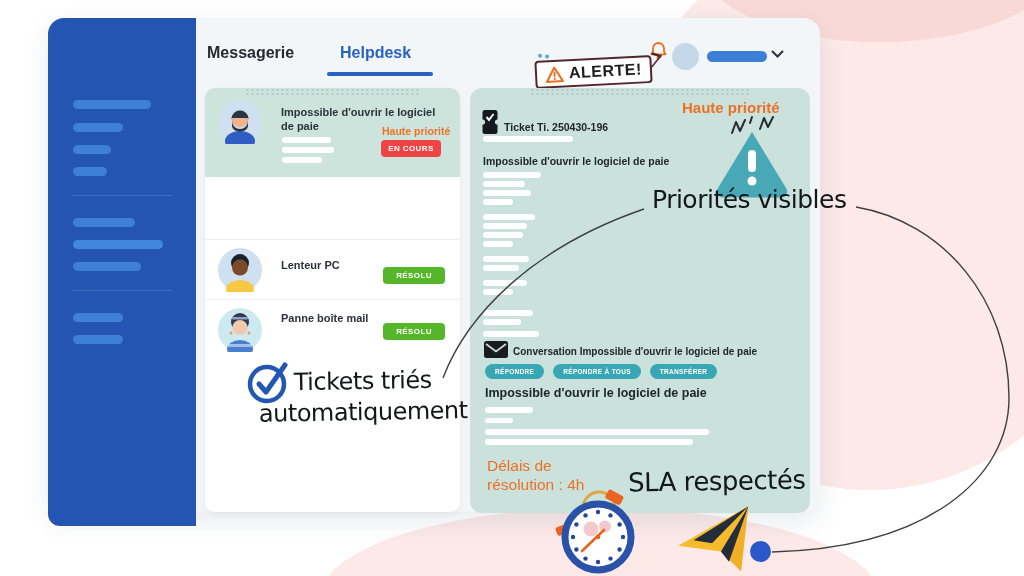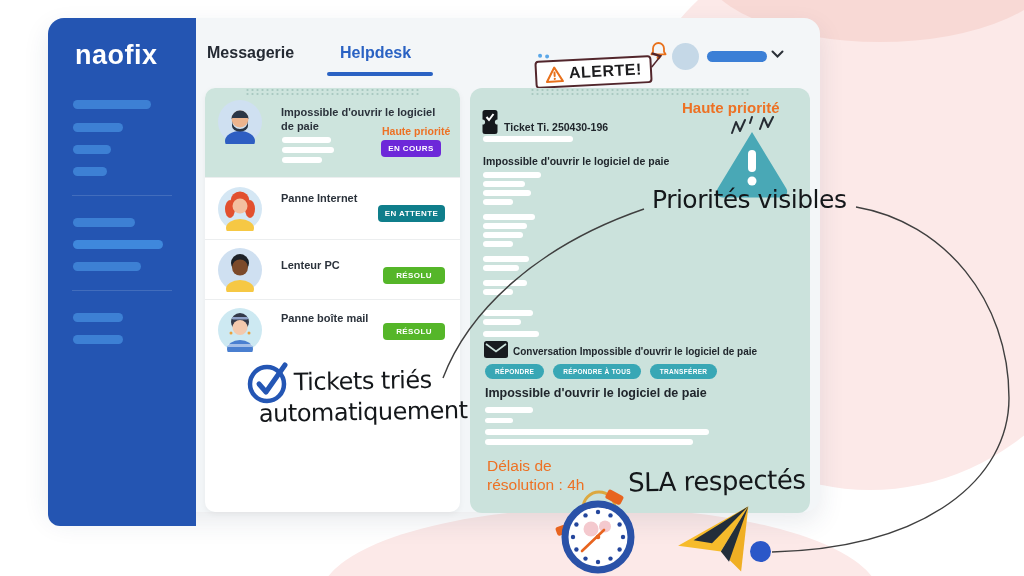--- a/index.html
+++ b/index.html
@@ -32,21 +32,21 @@
   
   .list-panel{left:205px;top:88px;width:255px;height:424px;background:#fff;border-radius:10px;
      box-shadow:0 2px 6px rgba(0,0,0,.05);overflow:hidden;}
   .row{position:absolute;left:0;width:100%;}
   .row-sel{background:#cde4dd;}
   .dotted{background-image:radial-gradient(#a9c9c1 1px,transparent 1.3px);background-size:5px 4px;height:8px;}
   .ttl{font-size:11px;font-weight:700;color:#2b323b;line-height:1.25;}
   .ph{background:#ffffff;border-radius:3px;}
   .status{position:absolute;color:#fff;font-weight:700;font-size:8px;letter-spacing:.4px;
      display:flex;align-items:center;justify-content:center;border-radius:4px;height:17px;border:none;cursor:pointer;}
-  .st-blue{background:#6d28d9;} .st-teal{background:#0f7e8b;} .st-green{background:#55b629;}
+  .st-blue{background:#ef4444;} .st-teal{background:#0f7e8b;} .st-green{background:#55b629;}
   .prio-sm{font-size:10.5px;font-weight:700;color:#ed7124;}
   .rowline{border-top:1px solid #eceeef;}
   
   .detail-panel{left:470px;top:88px;width:340px;height:425px;background:#cbe2dc;border-radius:12px;}
   .ref{font-size:10.5px;font-weight:700;color:#20262c;}
   .subj{font-size:10.5px;font-weight:700;color:#20262c;}
   .msubj{font-size:12.5px;font-weight:700;color:#20262c;}
   .prio-lg{font-size:15px;font-weight:800;color:#ed7124;}
   .conv{font-size:10px;font-weight:700;color:#20262c;}
   .pillrow{display:flex;gap:9px;}
@@ -66,21 +66,20 @@
 
 <div class="canvas">
 
   <div class="abs blob1"></div>
   <div class="abs blob3"></div>
   <div class="abs blob2"></div>
 
   <div class="abs card"></div>
 
   <div class="abs sidebar">
-    <div class="abs logo">naofix</div>
     <div class="abs sbar" style="left:25px;top:82px;width:78px;"></div>
     <div class="abs sbar" style="left:25px;top:105px;width:50px;"></div>
     <div class="abs sbar" style="left:25px;top:127px;width:38px;"></div>
     <div class="abs sbar" style="left:25px;top:149px;width:34px;"></div>
     <div class="abs sdiv" style="left:24px;top:177px;width:100px;"></div>
     <div class="abs sbar" style="left:25px;top:200px;width:62px;"></div>
     <div class="abs sbar" style="left:25px;top:222px;width:90px;background:#3f88dc;"></div>
     <div class="abs sbar" style="left:25px;top:244px;width:68px;"></div>
     <div class="abs sdiv" style="left:24px;top:272px;width:100px;"></div>
     <div class="abs sbar" style="left:25px;top:295px;width:50px;"></div>
@@ -132,35 +131,20 @@
         </svg>
       </div>
       <div class="abs ttl" style="left:76px;top:18px;width:155px;">Impossible d'ouvrir le logiciel de paie</div>
       <div class="abs ph" style="left:77px;top:49px;width:49px;height:5.5px;"></div>
       <div class="abs ph" style="left:77px;top:59px;width:52px;height:5.5px;"></div>
       <div class="abs ph" style="left:77px;top:69px;width:40px;height:5.5px;"></div>
       <div class="abs prio-sm" style="left:177px;top:37px;">Haute priorité</div>
       <button class="status st-blue" style="left:176px;top:52px;width:60px;">EN COURS</button>
     </div>
 
-    <div class="row rowline" style="top:89px;height:62px;">
-      <div class="abs" style="left:13px;top:9px;">
-        <svg width="44" height="44" viewBox="0 0 44 44">
-          <circle cx="22" cy="22" r="22" fill="#d5e7f4"></circle>
-          <ellipse cx="22" cy="41" rx="14" ry="9" fill="#f6c844"></ellipse>
-          <ellipse cx="12" cy="22" rx="5" ry="9" fill="#e2502f"></ellipse>
-          <ellipse cx="32" cy="22" rx="5" ry="9" fill="#e2502f"></ellipse>
-          <circle cx="22" cy="14" r="9.5" fill="#e2502f"></circle>
-          <circle cx="22" cy="19" r="7.5" fill="#f3bf9f"></circle>
-          <path d="M14.5,17 a7.5,7.5 0 0 1 15,0 l0,-3 a7.5,6 0 0 0 -15,0 z" fill="#e2502f"></path>
-        </svg>
-      </div>
-      <div class="abs ttl" style="left:76px;top:14px;">Panne Internet</div>
-      <button class="status st-teal" style="left:173px;top:27px;width:67px;">EN ATTENTE</button>
-    </div>
 
     <div class="row rowline" style="top:151px;height:60px;">
       <div class="abs" style="left:13px;top:8px;">
         <svg width="44" height="44" viewBox="0 0 44 44">
           <circle cx="22" cy="22" r="22" fill="#cfe0f1"></circle>
           <ellipse cx="22" cy="41" rx="14" ry="9" fill="#f6c844"></ellipse>
           <circle cx="22" cy="15" r="9" fill="#1d2228"></circle>
           <circle cx="22" cy="19.5" r="8" fill="#7c4a2a"></circle>
           <path d="M14,18 a8,8 0 0 1 16,0 l0,-4 a8,6 0 0 0 -16,0 z" fill="#1d2228"></path>
         </svg>

